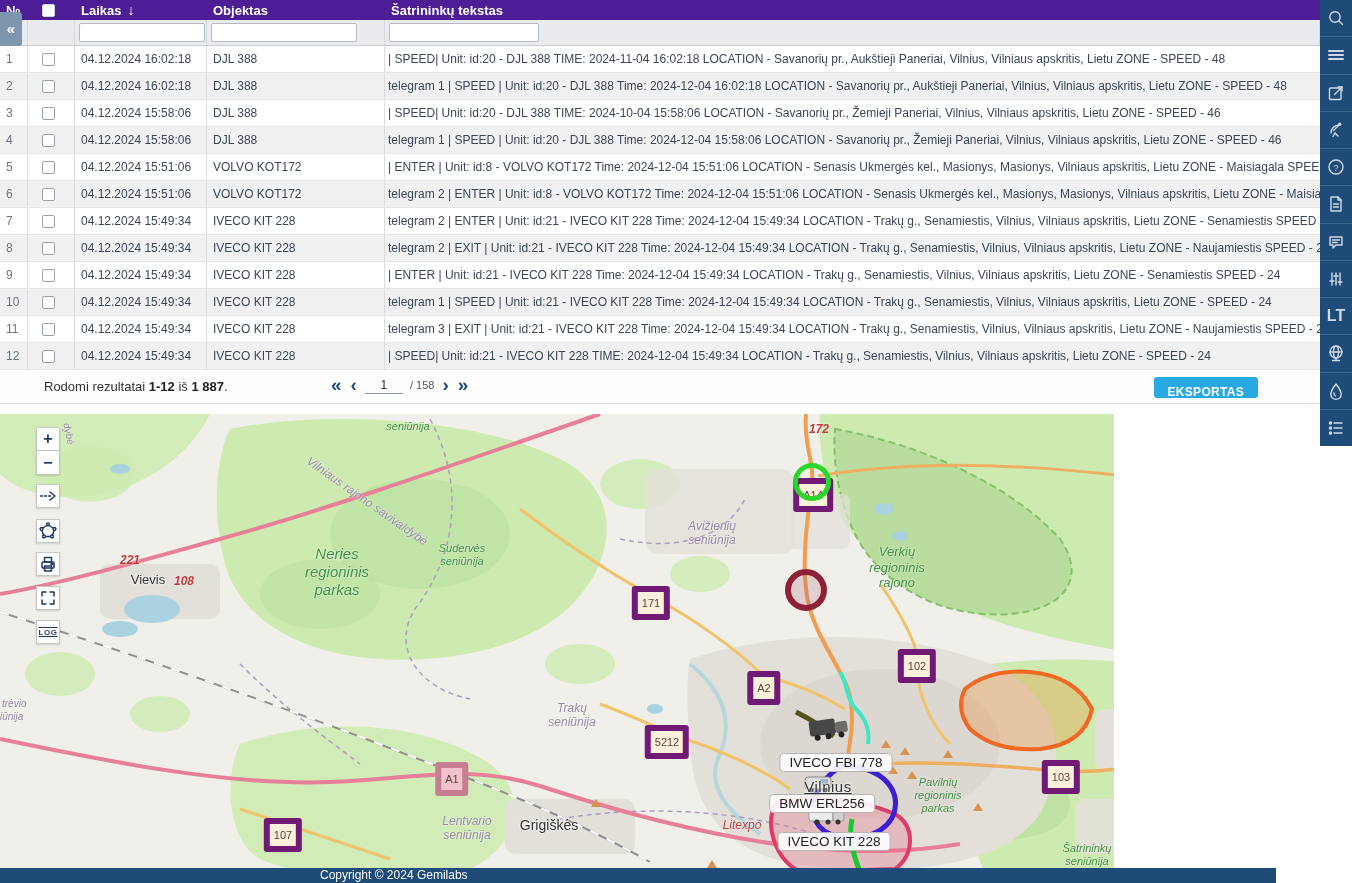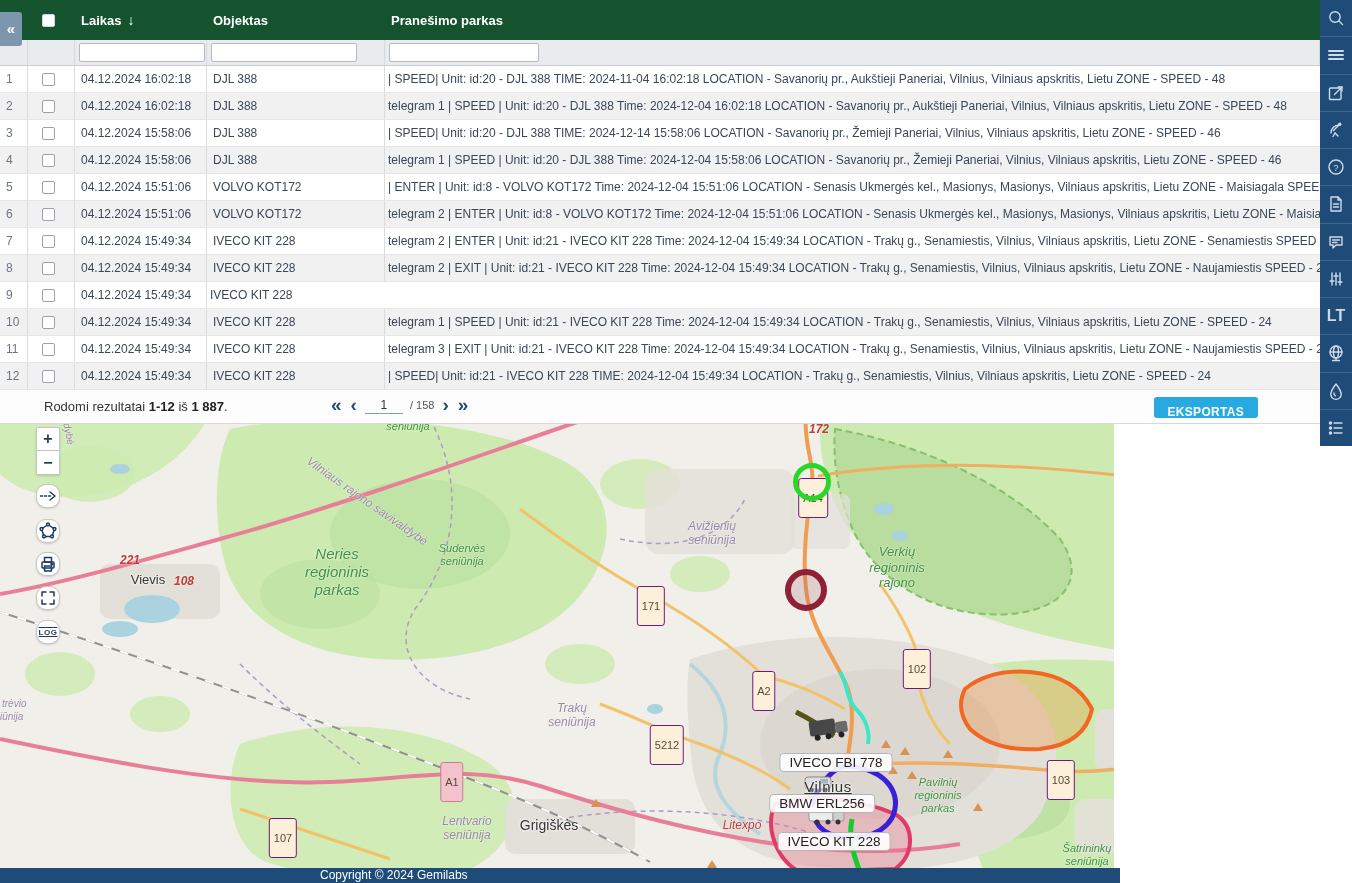--- a/index.html
+++ b/index.html
@@ -3,21 +3,21 @@
 <meta charset="utf-8">
 <style>
   * { margin:0; padding:0; box-sizing:border-box; }
   html,body { width:1352px; height:883px; overflow:hidden;
     font-family:"Liberation Sans", sans-serif; background:#fff; }
   .app { position:relative; width:1352px; height:883px; }
 
   
   .table-panel { position:absolute; top:0; left:0; width:1320px; background:#fff; z-index:5; }
   .trow { display:grid; grid-template-columns:28px 47px 132px 178px 1fr; align-items:center; }
-  .thead { height:40px; background:#14532d; color:#fff; font-size:13px; font-weight:bold; }
+  .thead { height:20px; background:#4c1d95; color:#fff; font-size:13px; font-weight:bold; }
   .thead > div { padding-left:6px; display:flex; align-items:center; gap:6px; }
   .sort-arrow { font-weight:normal; font-size:14px; }
   .tfilter { height:26px; background:#e9ebee; border-bottom:1px solid #c9cdd2; }
   .tfilter > div { height:100%; display:flex; align-items:center; border-right:1px solid #d5d8dc; padding-left:4px; }
   .tfilter input { height:19px; border:1px solid #b2bac2; border-radius:2px; background:#fff; font-size:11px; padding:0 4px; outline:none; }
   .f-time { width:126px; } .f-obj { width:146px; } .f-msg { width:150px; }
   .tbody .trow { height:27px; font-size:12px; color:#3a4758; border-bottom:1px solid #e6e6e6; background:#fff; }
   .tbody .trow:nth-child(even) { background:#f1f1f1; }
   .tbody .trow > div { padding-left:6px; overflow:hidden; white-space:nowrap; border-right:1px solid #dcdcdc; height:100%; display:flex; align-items:center; }
   .tbody .trow > div:last-child { border-right:none; padding-left:3px; }
@@ -52,42 +52,42 @@
   .ml { position:absolute; white-space:pre-line; width:max-content; z-index:3; line-height:1.2; }
   .ctr { transform:translateX(-50%); text-align:center; }
   .park { color:#3f9141; font-style:italic; text-shadow:0 0 2px #fff; }
   .park-lg { font-size:15px; } .park-md { font-size:13px; } .park-sm { font-size:11px; }
   .admin { color:#9a88a8; font-style:italic; font-size:12px; text-shadow:0 0 2px #fff; }
   .admin-sm { font-size:10px; }
   .town { color:#333; font-size:13px; text-shadow:0 0 2px #fff,0 0 3px #fff; }
   .town-lg { font-size:14px; }
   .city { color:#333; font-size:15px; letter-spacing:.5px; text-shadow:0 0 2px #fff,0 0 3px #fff;text-decoration:underline; }
   .roadnum { color:#c03a3a; font-style:italic; font-size:12px; font-weight:bold; text-shadow:0 0 2px #fff; }
-  .badge { position:absolute; background:#fdf0da; border:1px solid #701a75; border-radius:3px; color:#584936;
-    font-size:11px; padding:12px 4px; line-height:14px; z-index:3; transform:translateX(-50%); }
+  .badge { position:absolute; background:#fdf0da; border:6px solid #701a75; border-radius:3px; color:#584936;
+    font-size:11px; padding:4px 4px; line-height:14px; z-index:3; transform:translateX(-50%); }
   .badge.pink { background:#f2c3cd; border-color:#c57d91; }
   .ring { position:absolute; border-radius:50%; z-index:4; }
   .ring-green { left:793px; top:49px; width:38px; height:38px; border:5px solid #2bd62b; }
   .ring-red { left:785px; top:155px; width:42px; height:42px; border:6px solid #8e2038; background:rgba(160,95,110,.22); }
   .vpill { position:absolute; transform:translateX(-50%); background:rgba(255,255,255,.9); border:1px solid #b5b5b5;
     border-radius:4px; font-size:13.5px; color:#222; padding:1px 9px; z-index:6; white-space:nowrap; cursor:pointer; }
 
   
   .mapctl { position:absolute; left:36px; z-index:7; }
-  .ctl-btn { width:24px; height:24px; background:#fff; border:1px solid #c6c6c6; border-radius:10px; cursor:pointer;
+  .ctl-btn { width:24px; height:24px; background:#fff; border:1px solid #c6c6c6; border-radius:0; cursor:pointer;
     display:flex; align-items:center; justify-content:center; color:#1e3a5f; font-size:16px; font-weight:bold;
     box-shadow:0 1px 2px rgba(0,0,0,.15); padding:0; }
   .ctl-btn svg { stroke:#1e3a5f; fill:none; stroke-width:1.5; stroke-linecap:round; stroke-linejoin:round; }
   .zoomgrp .ctl-btn { border-radius:0; }
   .zoomgrp .ctl-btn:first-child { border-radius:2px 2px 0 0; }
   .zoomgrp .ctl-btn:last-child { border-radius:0 0 2px 2px; border-top:none; }
   .ctl-log { font-size:8px; letter-spacing:.5px; text-decoration:underline overline; }
 
   
-  .footer { position:absolute; bottom:0; left:0; width:1120px; height:15px; background:#1e4b77; z-index:30; }
+  .footer { position:absolute; bottom:0; left:0; width:1276px; height:15px; background:#1e4b77; z-index:30; }
   .footer span { position:absolute; left:320px; top:0; color:#fff; font-size:12px; line-height:15px; }
 </style>
 </head>
 <body>
 
 <div class="app">
 
   <div class="table-panel">
     <button class="collapse-btn">«</button>
 
@@ -99,21 +99,21 @@
         <input type="checkbox" class="cb" style="">
       </div>
       <div>
         <span>Laikas</span>
         <span class="sort-arrow">↓</span>
       </div>
       <div>
           <span>Objektas</span>
         </div>
       <div>
-          <span>Pranešimo parkas</span>
+          <span>Šatrininkų tekstas</span>
         </div>
     </div>
 
     <div class="trow tfilter">
       <div></div>
       <div></div>
       <div>
           <input class="f-time" style="">
         </div>
       <div>
@@ -143,21 +143,21 @@
         <div>DJL 388</div>
         <div>telegram 1 | SPEED | Unit: id:20 - DJL 388 Time: 2024-12-04 16:02:18 LOCATION - Savanorių pr., Aukštieji Paneriai, Vilnius, Vilniaus apskritis, Lietu ZONE - SPEED - 48</div>
       </div>
       <div class="trow">
         <div class="cell-num">3</div>
         <div>
             <input type="checkbox" class="cb" style="">
           </div>
         <div>04.12.2024 15:58:06</div>
         <div>DJL 388</div>
-        <div>| SPEED| Unit: id:20 - DJL 388 TIME: 2024-12-14 15:58:06 LOCATION - Savanorių pr., Žemieji Paneriai, Vilnius, Vilniaus apskritis, Lietu ZONE - SPEED - 46</div>
+        <div>| SPEED| Unit: id:20 - DJL 388 TIME: 2024-10-04 15:58:06 LOCATION - Savanorių pr., Žemieji Paneriai, Vilnius, Vilniaus apskritis, Lietu ZONE - SPEED - 46</div>
       </div>
       <div class="trow">
         <div class="cell-num">4</div>
         <div>
             <input type="checkbox" class="cb" style="">
           </div>
         <div>04.12.2024 15:58:06</div>
         <div>DJL 388</div>
         <div>telegram 1 | SPEED | Unit: id:20 - DJL 388 Time: 2024-12-04 15:58:06 LOCATION - Savanorių pr., Žemieji Paneriai, Vilnius, Vilniaus apskritis, Lietu ZONE - SPEED - 46</div>
       </div>
@@ -197,20 +197,21 @@
         <div>IVECO KIT 228</div>
         <div>telegram 2 | EXIT | Unit: id:21 - IVECO KIT 228 Time: 2024-12-04 15:49:34 LOCATION - Trakų g., Senamiestis, Vilnius, Vilniaus apskritis, Lietu ZONE - Naujamiestis SPEED - 24</div>
       </div>
       <div class="trow">
         <div class="cell-num">9</div>
         <div>
             <input type="checkbox" class="cb" style="">
           </div>
         <div>04.12.2024 15:49:34</div>
         <div>IVECO KIT 228</div>
+        <div>| ENTER | Unit: id:21 - IVECO KIT 228 Time: 2024-12-04 15:49:34 LOCATION - Trakų g., Senamiestis, Vilnius, Vilniaus apskritis, Lietu ZONE - Senamiestis SPEED - 24</div>
       </div>
       <div class="trow">
         <div class="cell-num">10</div>
         <div>
             <input type="checkbox" class="cb" style="">
           </div>
         <div>04.12.2024 15:49:34</div>
         <div>IVECO KIT 228</div>
         <div>telegram 1 | SPEED | Unit: id:21 - IVECO KIT 228 Time: 2024-12-04 15:49:34 LOCATION - Trakų g., Senamiestis, Vilnius, Vilniaus apskritis, Lietu ZONE - SPEED - 24</div>
       </div>

